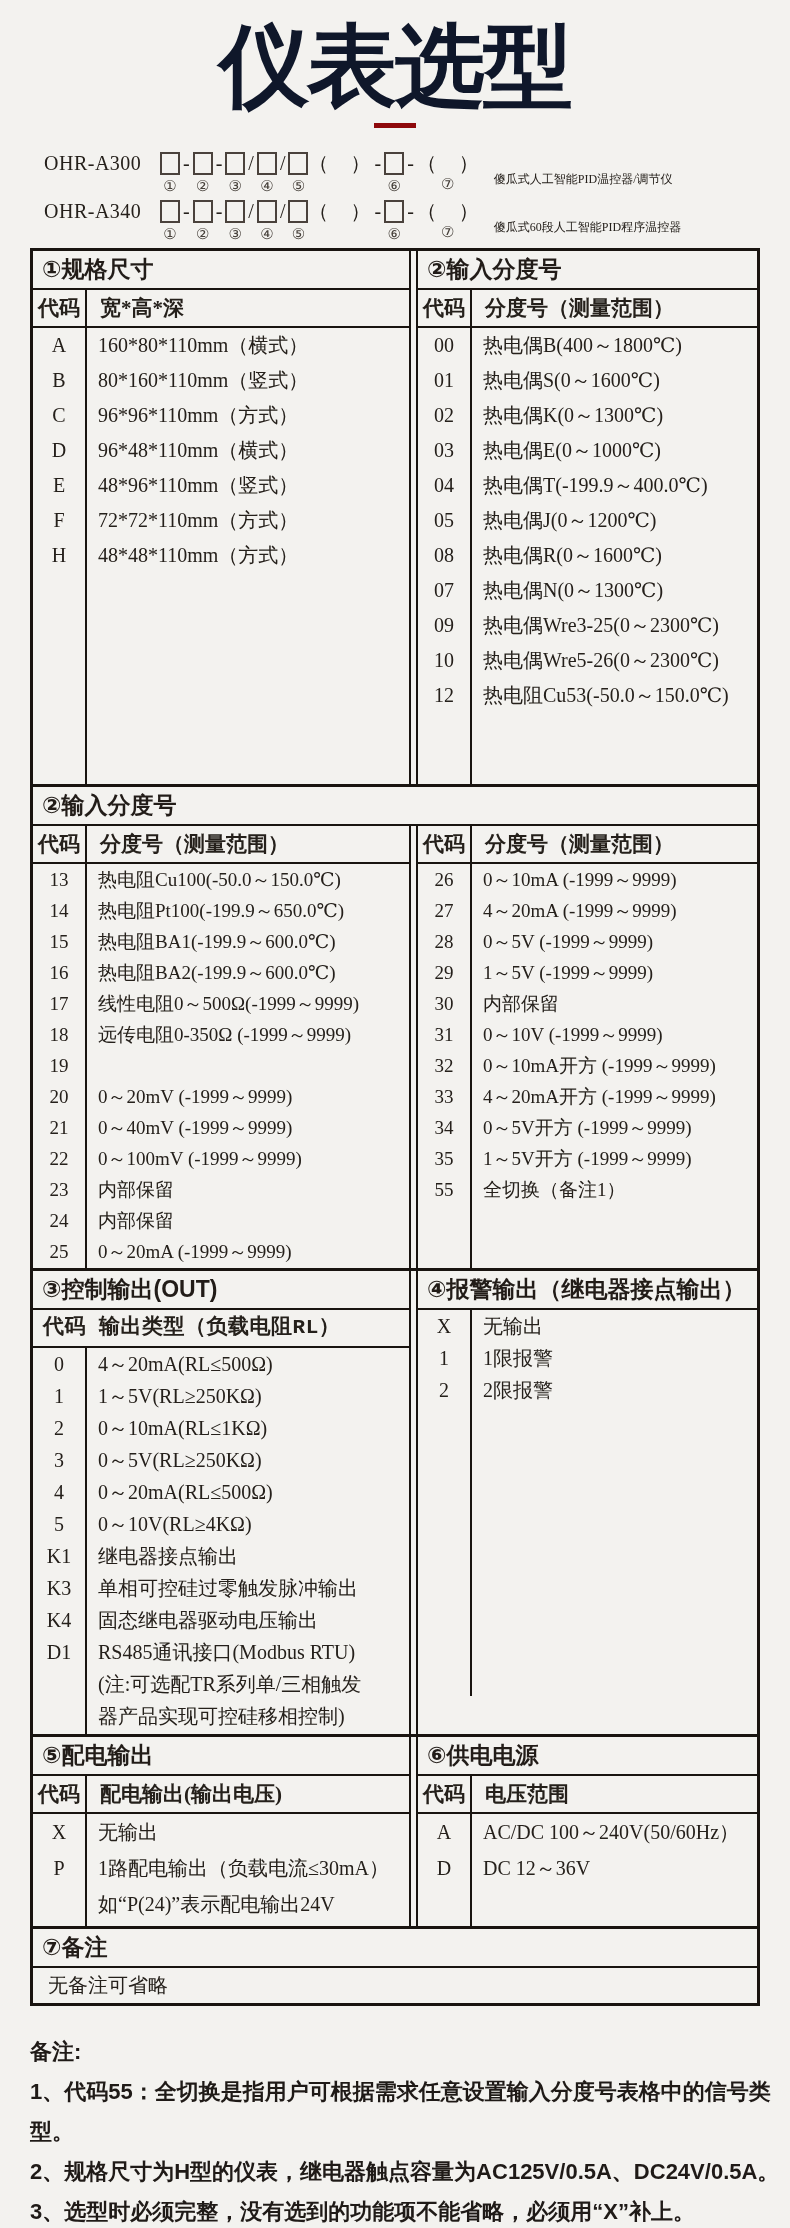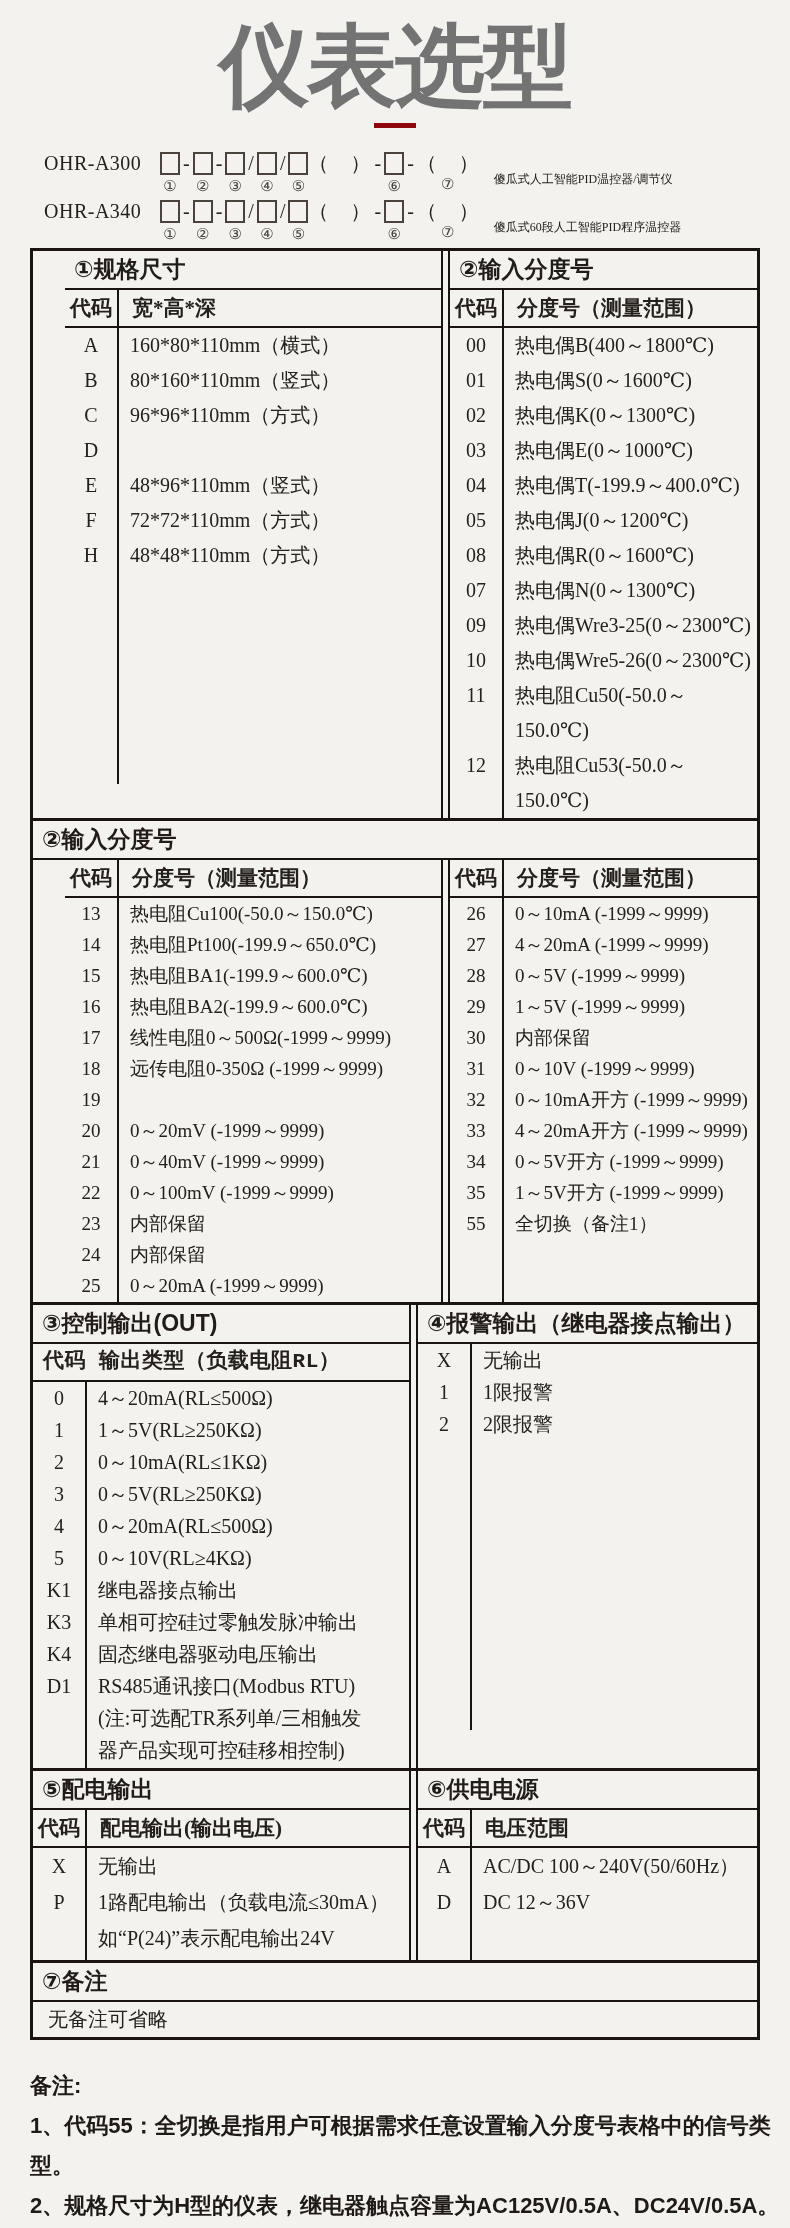--- a/index.html
+++ b/index.html
@@ -5,39 +5,39 @@
   html,body{margin:0;padding:0;}
   body{
     width:790px;min-height:2228px;background:#f3f2ef;
     font-family:"Liberation Serif","DejaVu Serif",serif;
     color:#25201b;overflow:hidden;
   }
   
   .title{
     margin:0;text-align:center;padding-top:16px;
     font-family:"Liberation Sans","DejaVu Sans",sans-serif;
-    font-weight:bold;font-size:90px;line-height:1.12;letter-spacing:-2px;color:#737373;
+    font-weight:bold;font-size:90px;line-height:1.12;letter-spacing:-2px;color:#0f172a;
   }
   .red-divider{width:42px;height:5px;background:#8e090b;margin:6px auto 24px;}
   
   .models{margin-left:44px;}
   .model-row{display:flex;align-items:center;height:24px;margin-bottom:24px;font-size:20px;white-space:nowrap;}
   .model-name{width:116px;letter-spacing:.5px;}
   .tokens{display:inline-flex;align-items:center;}
   .tok{position:relative;display:inline-flex;align-items:center;justify-content:center;}
   .fbox{width:16px;height:19px;border:2px solid #4a423c;display:inline-block;}
   .tok.sep{padding:0 3px;font-size:20px;}
   .tok.paren{font-size:20px;letter-spacing:1px;}
   .idx{position:absolute;top:25px;left:50%;transform:translateX(-50%);
        font-size:15px;color:#46403a;font-family:"Liberation Serif",serif;}
   .model-desc{margin-left:14px;font-size:12px;margin-top:32px;}
   
   .table{margin:16px 30px 0;border:3px solid #191410;}
   .band{display:flex;border-top:3px solid #191410;}
-  .band.no-top,.table > :first-child{border-top:none;padding-left:32px;}
+  .band.no-top,.table > :first-child{border-top:none;}
   .band-full{border-top:3px solid #191410;}
   .lbox{width:378px;border-right:2px solid #191410;box-sizing:border-box;}
   .rbox{flex:1;border-left:2px solid #191410;margin-left:5px;}
   .sec-h{
     height:37px;line-height:37px;border-bottom:2px solid #191410;
     font-family:"Liberation Sans","DejaVu Sans",sans-serif;
     font-weight:bold;font-size:23px;padding-left:9px;color:#221c18;
   }
   .band-full .sec-h{border-bottom:2px solid #191410;}
   .col-h{display:flex;height:36px;line-height:36px;border-bottom:2px solid #191410;
@@ -170,20 +170,21 @@
             <div class="trow">
               <div class="tcode">B</div>
               <div class="tval">80*160*110mm（竖式）</div>
             </div>
             <div class="trow">
               <div class="tcode">C</div>
               <div class="tval">96*96*110mm（方式）</div>
             </div>
             <div class="trow">
               <div class="tcode">D</div>
+              <div class="tval">96*48*110mm（横式）</div>
             </div>
             <div class="trow">
               <div class="tcode">E</div>
               <div class="tval">48*96*110mm（竖式）</div>
             </div>
             <div class="trow">
               <div class="tcode">F</div>
               <div class="tval">72*72*110mm（方式）</div>
             </div>
             <div class="trow">
@@ -232,24 +233,20 @@
               <div class="tcode">07</div>
               <div class="tval">热电偶N(0～1300℃)</div>
             </div>
             <div class="trow">
               <div class="tcode">09</div>
               <div class="tval">热电偶Wre3-25(0～2300℃)</div>
             </div>
             <div class="trow">
               <div class="tcode">10</div>
               <div class="tval">热电偶Wre5-26(0～2300℃)</div>
-            </div>
-            <div class="trow">
-              <div class="tcode">11</div>
-              <div class="tval">热电阻Cu50(-50.0～150.0℃)</div>
             </div>
             <div class="trow">
               <div class="tcode">12</div>
               <div class="tval">热电阻Cu53(-50.0～150.0℃)</div>
             </div>
           </div>
       </div>
     </div>
 
     <div class="band-full">

